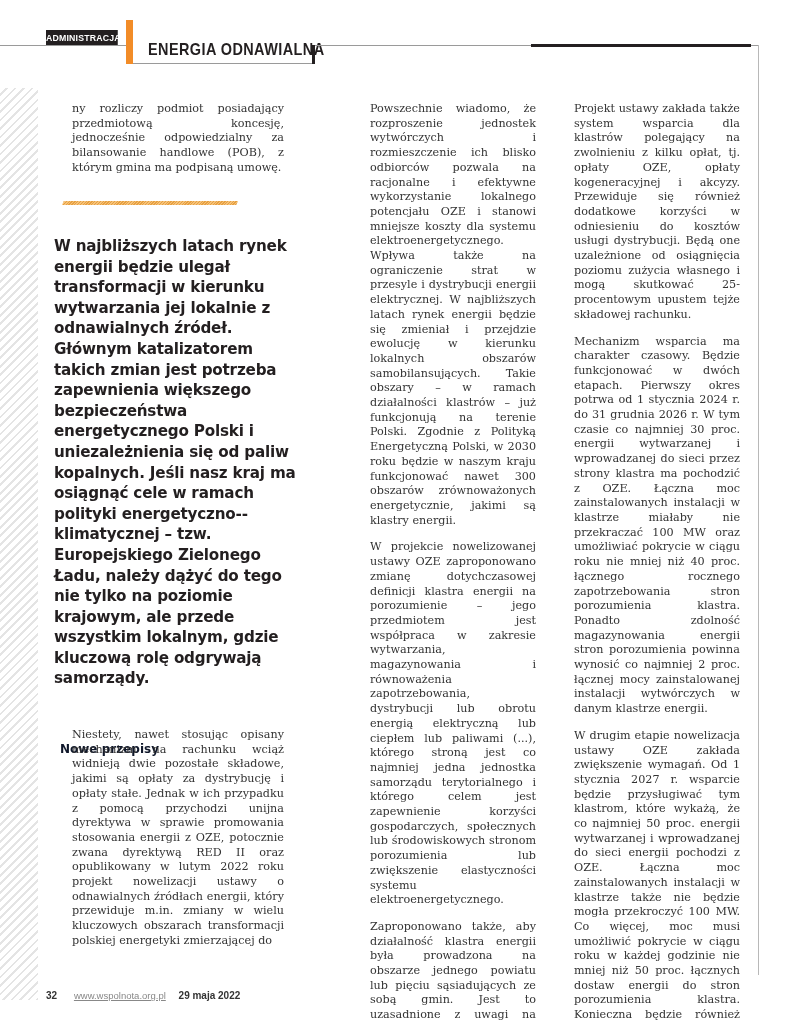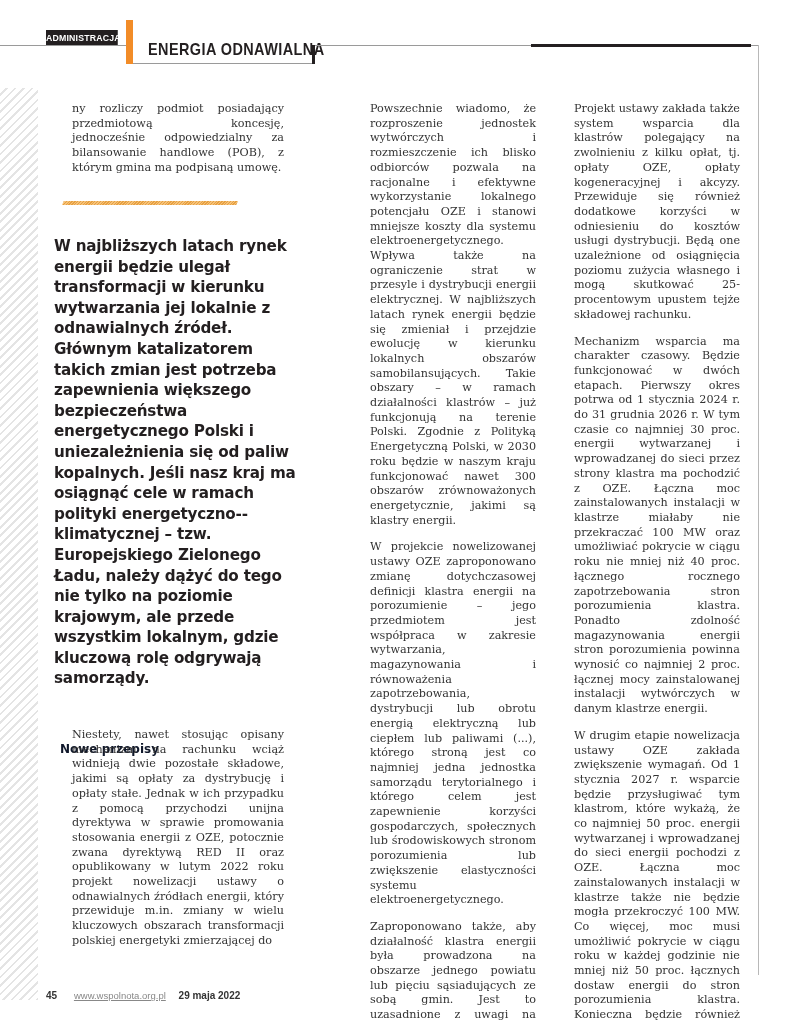--- a/index.html
+++ b/index.html
@@ -75,16 +75,16 @@
 <div class="col col-right">
   <p>Projekt ustawy zakłada także system wsparcia dla klastrów polegający na zwolnieniu z kilku opłat, tj. opłaty OZE, opłaty kogeneracyjnej i akcyzy. Przewiduje się również dodatkowe korzyści w odniesieniu do kosztów usługi dystrybucji. Będą one uzależnione od osiągnięcia poziomu zużycia własnego i mogą skutkować 25-procentowym upustem tejże składowej rachunku.</p>
   <p>Mechanizm wsparcia ma charakter czasowy. Będzie funkcjonować w dwóch etapach. Pierwszy okres potrwa od 1 stycznia 2024 r. do 31 grudnia 2026 r. W tym czasie co najmniej 30 proc. energii wytwarzanej i wprowadzanej do sieci przez strony klastra ma pochodzić z OZE. Łączna moc zainstalowanych instalacji w klastrze miałaby nie przekraczać 100 MW oraz umożliwiać pokrycie w ciągu roku nie mniej niż 40 proc. łącznego rocznego zapotrzebowania stron porozumienia klastra. Ponadto zdolność magazynowania energii stron porozumienia powinna wynosić co najmniej 2 proc. łącznej mocy zainstalowanej instalacji wytwórczych w danym klastrze energii.</p>
   <p>W drugim etapie nowelizacja ustawy OZE zakłada zwiększenie wymagań. Od 1 stycznia 2027 r. wsparcie będzie przysługiwać tym klastrom, które wykażą, że co najmniej 50 proc. energii wytwarzanej i wprowadzanej do sieci energii pochodzi z OZE. Łączna moc zainstalowanych instalacji w klastrze także nie będzie mogła przekroczyć 100 MW. Co więcej, moc musi umożliwić pokrycie w ciągu roku w każdej godzinie nie mniej niż 50 proc. łącznych dostaw energii do stron porozumienia klastra. Konieczna będzie również zdolność magazynowania energii na poziomie 5 proc. łącznej mocy zainstalowanych instalacji wytwórczych w danym klastrze.</p>
   <div class="gap"></div>
   <p class="subhead" style="text-align:left;">Taniej o dwie trzecie?</p>
   <p>Obowiązujące przepisy ustawy bardzo ogólnie określają zasady współpracy biznesowej w ramach klastrów energii, co znacząco ogranicza ich rozwój. Konieczne było zatem stworzenie jasnych reguł, aby klastry energii mogły efektywnie współpracować na krajowym rynku energetycznym. W nowelizacji ustanowiono więc zasady tworzenia klastrów i zawierania porozumień. Wprowadzono m.in. wymóg za-</p>
 </div>
 
 <div class="footer">
-  <span class="pg">45</span>
+  <span class="pg">32</span>
   <span class="url">www.wspolnota.org.pl</span>
   <span class="date">29 maja 2022</span>
 </div>
 
 </body></html>

